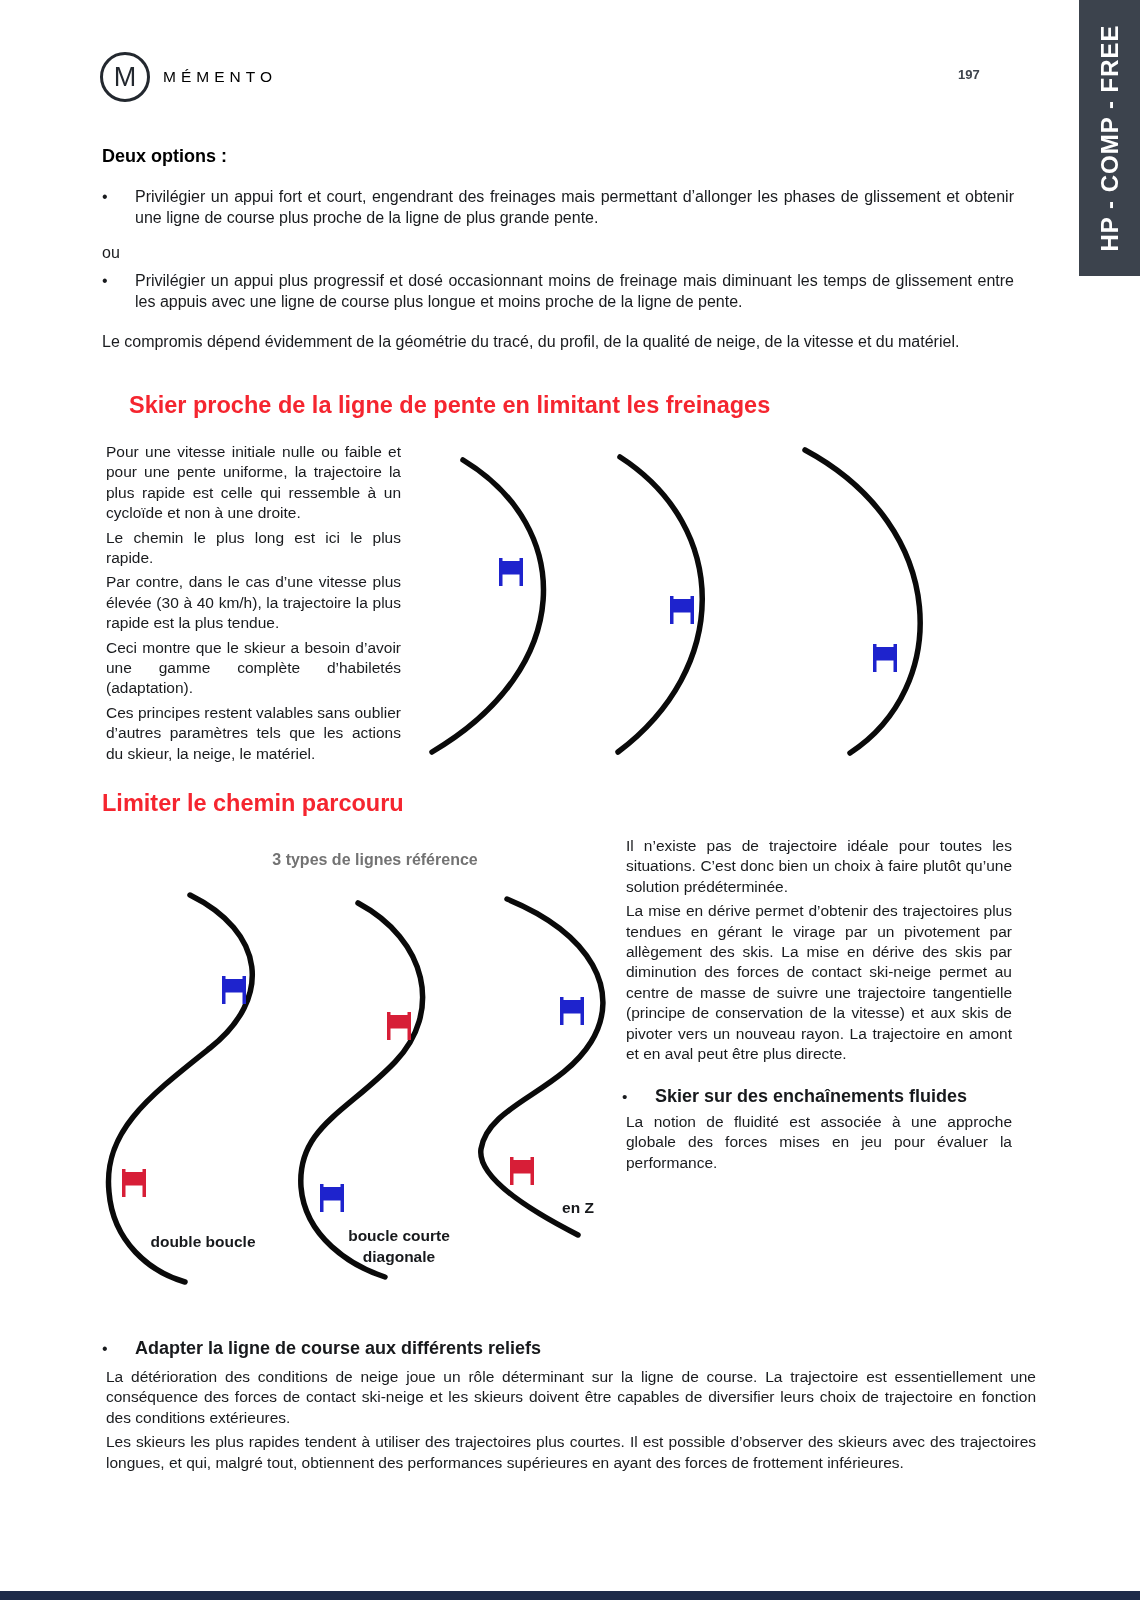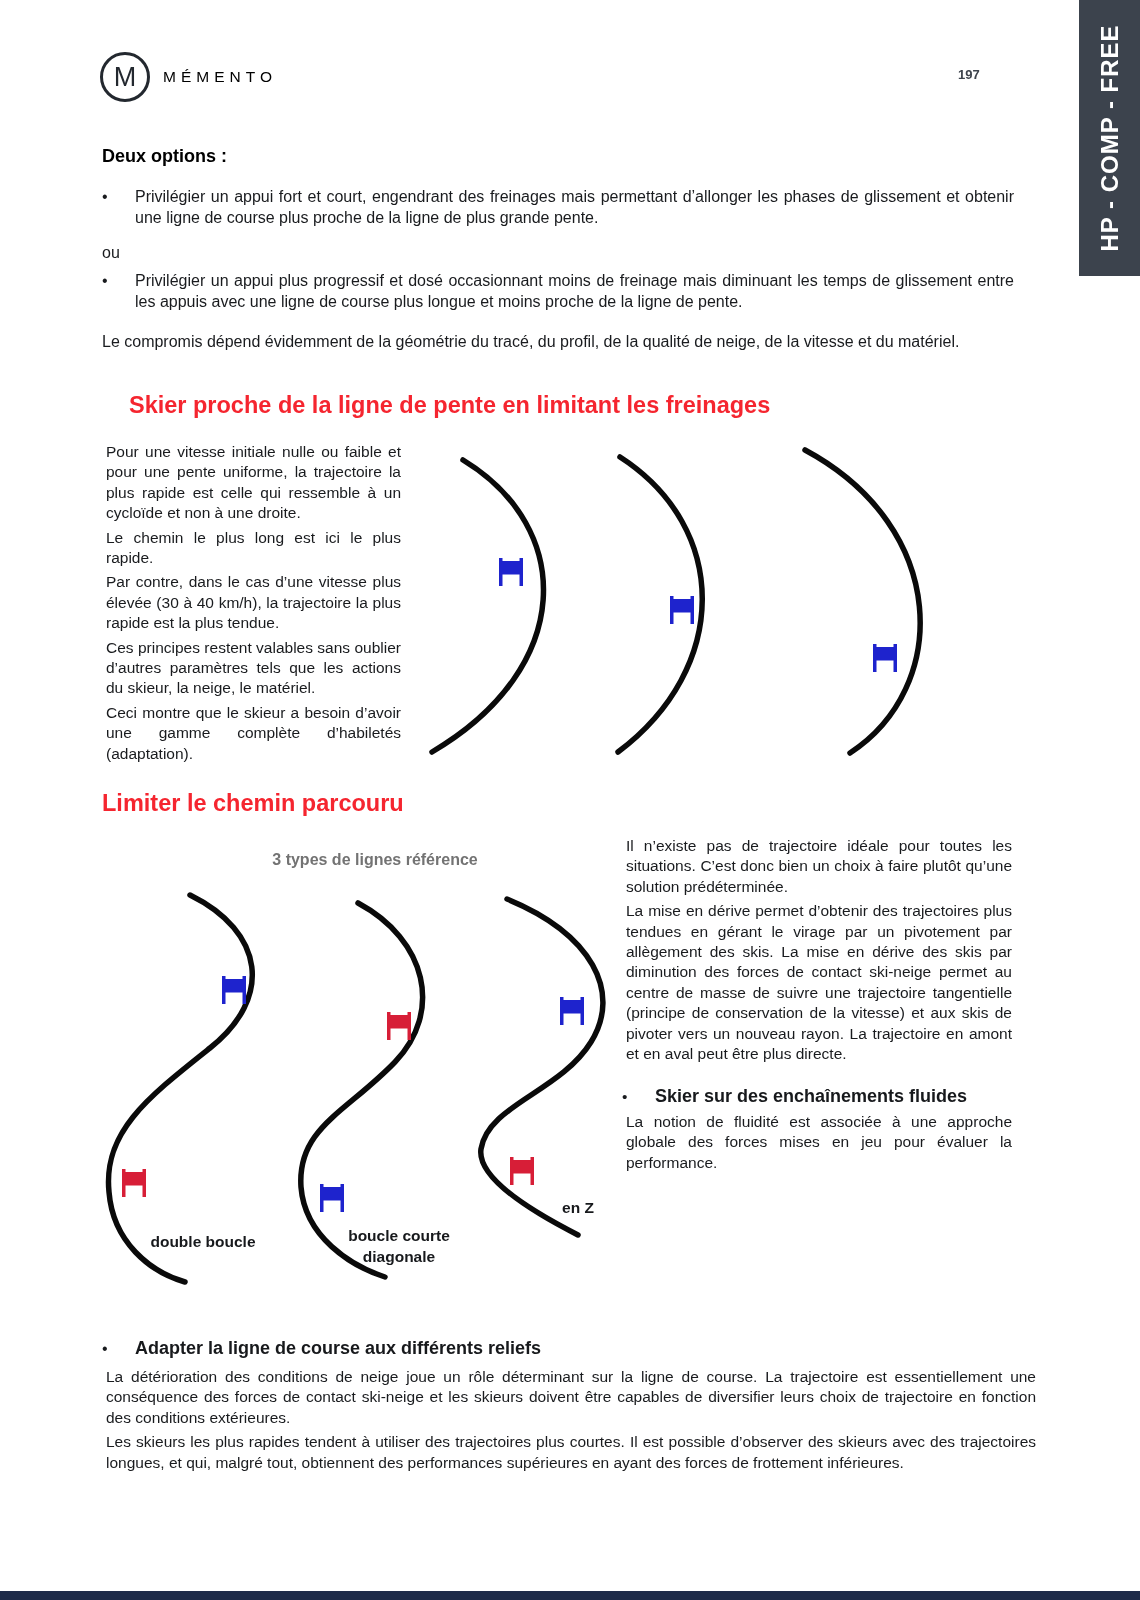--- a/index.html
+++ b/index.html
@@ -76,22 +76,22 @@
   </div>
 
   <div class="abs body-txt" style="left:102px;top:332px;width:912px;">Le compromis dépend évidemment de la géométrie du tracé, du profil, de la qualité de neige, de la vitesse et du matériel.</div>
 
   <div class="abs red-head" style="left:102px;top:392px;margin-left:27px;">Skier proche de la ligne de pente en limitant les freinages</div>
 
   <div class="abs col-txt" style="left:102px;top:438px;width:303px;">
     <p>Pour une vitesse initiale nulle ou faible et pour une pente uniforme, la trajectoire la plus rapide est celle qui ressemble à un cycloïde et non à une droite.</p>
     <p>Le chemin le plus long est ici le plus rapide.</p>
     <p>Par contre, dans le cas d’une vitesse plus élevée (30 à 40 km/h), la trajectoire la plus rapide est la plus tendue.</p>
+    <p>Ceci montre que le skieur a besoin d’avoir une gamme complète d’habiletés (adaptation).</p>
     <p>Ces principes restent valables sans oublier d’autres paramètres tels que les actions du skieur, la neige, le matériel.</p>
-    <p>Ceci montre que le skieur a besoin d’avoir une gamme complète d’habiletés (adaptation).</p>
   </div>
 
   <svg class="abs" style="left:420px;top:440px;" width="640" height="322" viewBox="0 0 640 322">
     <path class="curve" d="M 43,20 C 155,88 155,228 12,312"></path>
     <path class="curve" d="M 200,17 C 310,88 310,228 198,312"></path>
     <path class="curve" d="M 385,10 C 530,88 530,248 430,313"></path>
 
     <g transform="translate(91,132)">
       <rect class="gate-pole-blue" x="-12" y="-14" width="3.5" height="28"></rect>
       <rect class="gate-pole-blue" x="8.5" y="-14" width="3.5" height="28"></rect>

